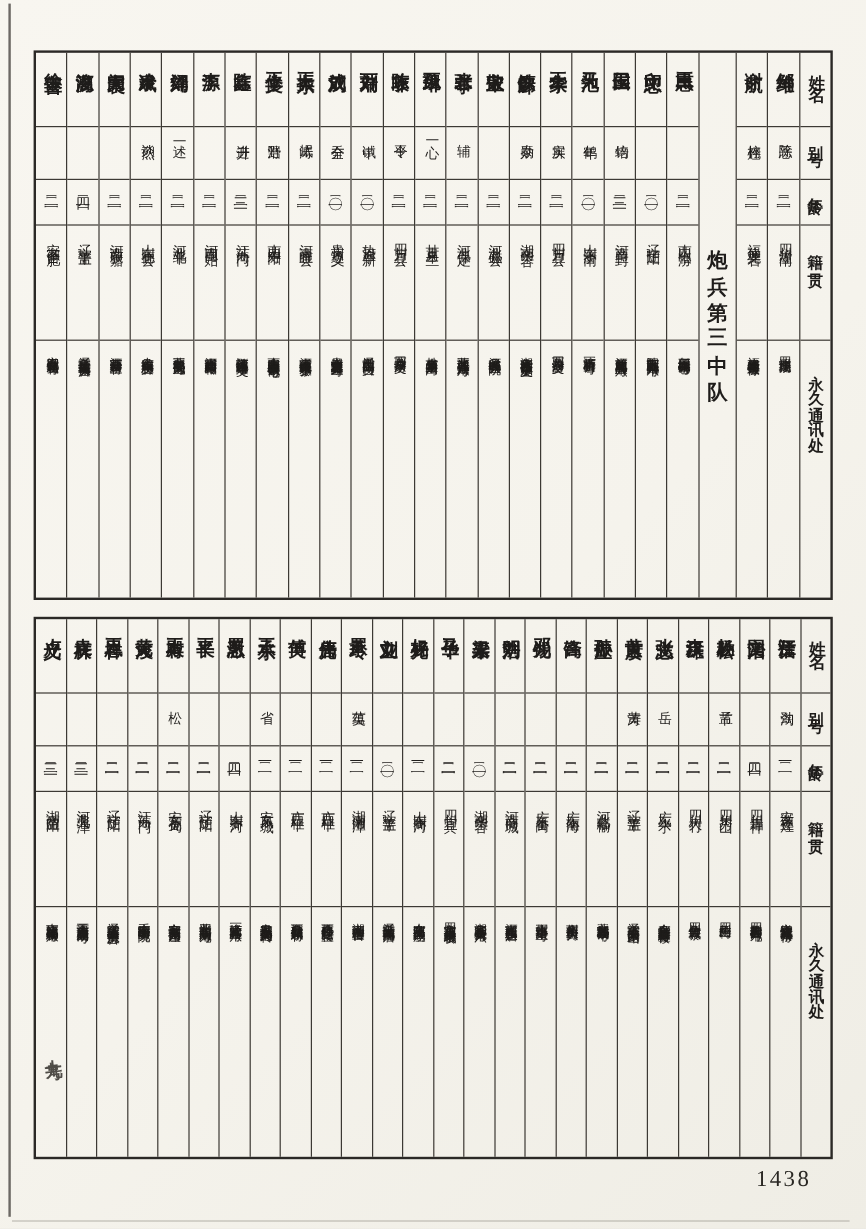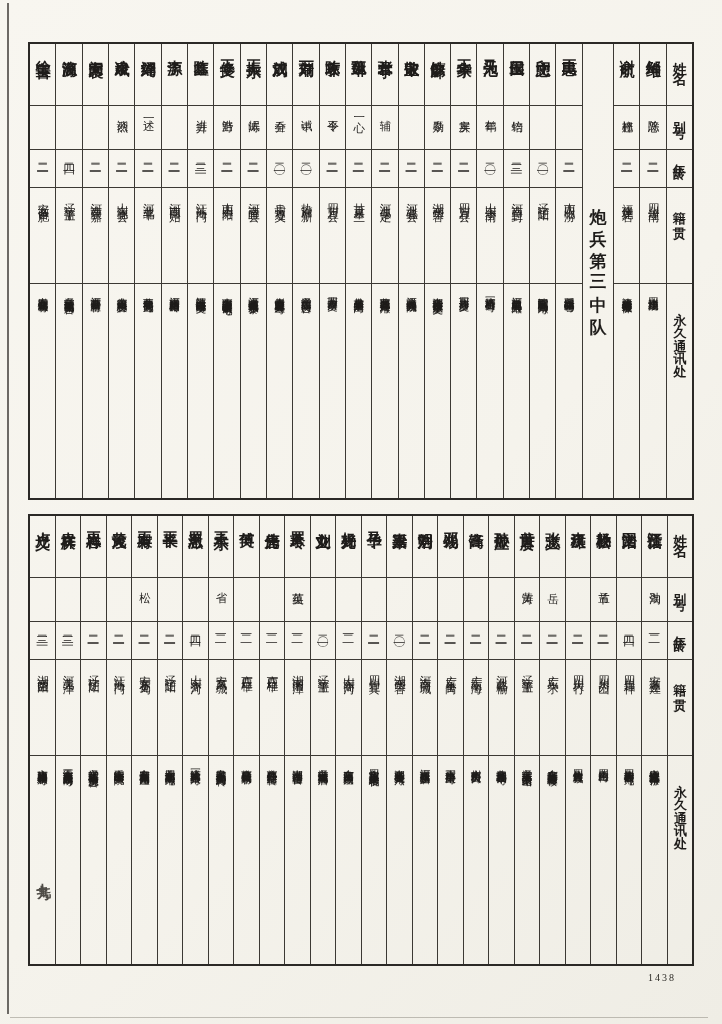--- a/index.html
+++ b/index.html
@@ -56,21 +56,21 @@
   .hdr .vt{font-weight:bold;}
   .hdr.name .vt{font-size:14px;letter-spacing:10px;padding-top:7px;}
   .hdr.alias .vt{font-size:13px;letter-spacing:6px;padding-top:5px;}
   .hdr.age .vt{font-size:13px;letter-spacing:2px;padding-top:4px;}
   .hdr.native .vt{font-size:13px;letter-spacing:15px;padding-top:14px;}
   .hdr.address .vt{font-size:13px;letter-spacing:13px;padding-top:18px;}
   .title-cell{height:100%;display:flex;justify-content:center;overflow:hidden;}
   .title-cell .vt{font-size:17px;font-weight:bold;letter-spacing:22px;padding-top:150px;}
   .page-number{
     position:absolute;right:46px;top:972px;
-    font-size:10px;letter-spacing:2px;color:#2a2824;
+    font-size:19px;letter-spacing:2px;color:#2a2824;
   }
   .handwriting{
     position:absolute;left:32px;top:872px;
     font-size:14px;font-weight:bold;color:#33302b;
     transform:rotate(-7deg);writing-mode:vertical-rl;text-orientation:upright;
     letter-spacing:2px;opacity:.85;
   }
 </style>
 </head>
 <body>

